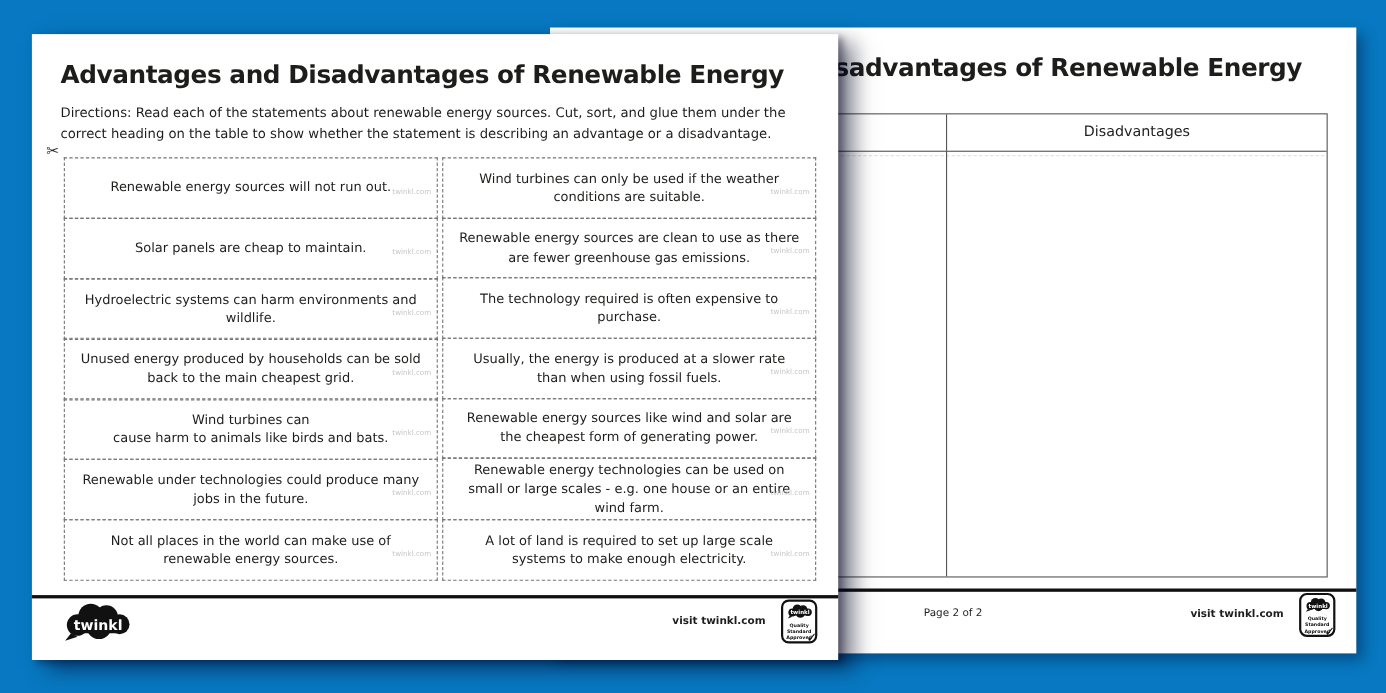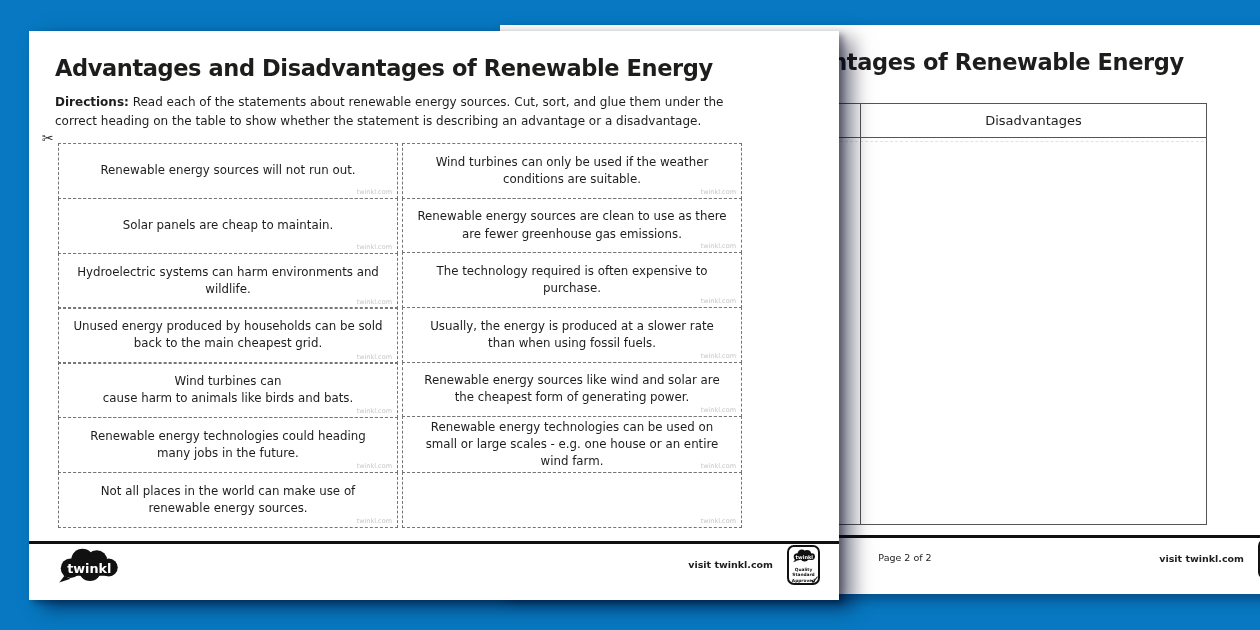--- a/index.html
+++ b/index.html
@@ -3,57 +3,57 @@
 <meta charset="utf-8">
 <style>
   html,body { margin:0; padding:0; }
   body {
     width:1260px; height:630px; position:relative; overflow:hidden;
     background:#0778c1;
     font-family:"DejaVu Sans", sans-serif;
     color:#1d1d1b;
   }
   .page {
-    position:absolute; width:810px; height:569px; background:#ffffff;
+    position:absolute; width:733px; height:569px; background:#ffffff;
   }
   #page2 {
     left:500px; top:25px;
     box-shadow:6px 6px 12px rgba(0,0,30,0.35);
   }
   #page1 {
     left:29px; top:31px;
     box-shadow:14px 8px 18px rgba(0,0,30,0.5), 4px 3px 6px rgba(0,0,30,0.35);
   }
   .title {
     position:absolute; left:26px; top:24px; width:690px;
     font-size:22.5px; font-weight:bold; letter-spacing:-0.4px; white-space:nowrap;
   }
   .directions {
     position:absolute; left:26px; top:62px; width:692px;
     font-size:12px; line-height:1.6;
   }
-  .directions b { font-weight:bold;margin-top:10px; }
+  .directions b { font-weight:normal;margin-top:10px; }
   .scissors {
     position:absolute; left:13px; top:99px; font-size:14px; color:#2b2b2b;
   }
   .grid-col {
     position:absolute; top:112px; width:340px; display:flex; flex-direction:column; height:385px;
   }
   .grid-col.left { left:29px; }
   .grid-col.right { left:373px; }
   .cell {
     flex:1 1 0; box-sizing:border-box;
     border:1.2px dashed #757575; margin-top:-1.2px;
     display:flex; align-items:center; justify-content:center;
     text-align:center; padding:2px 14px; position:relative;
   }
   .cell:first-child { margin-top:0; }
   .cell-text { font-size:11.8px; line-height:1.45; white-space:pre-line; }
   .wm {
-    position:absolute; right:5px; bottom:2px; font-size:6.5px; color:#c6c6c6;padding-left:39px;
+    position:absolute; right:5px; bottom:20px; font-size:6.5px; color:#c6c6c6;padding-left:39px;
   }
   .footer-rule {
     position:absolute; left:0; right:0; top:510px; height:3px; background:#101010;
   }
   .logo { position:absolute; left:25px; top:516px; }
   .page-label {
     position:absolute; left:0; width:100%; top:527px; text-align:center; font-size:9.5px;
   }
   .visit-label {
     position:absolute; right:66px; top:528px; font-size:9.5px; font-weight:bold;
@@ -147,21 +147,21 @@
     <div class="cell">
       <span class="cell-text">Unused energy produced by households can be sold back to the main cheapest grid.</span>
       <span class="wm">twinkl.com</span>
     </div>
     <div class="cell">
       <span class="cell-text">Wind turbines can
 cause harm to animals like birds and bats.</span>
       <span class="wm">twinkl.com</span>
     </div>
     <div class="cell">
-      <span class="cell-text">Renewable energy technologies could heading many jobs in the future.</span>
+      <span class="cell-text">Renewable under technologies could produce many jobs in the future.</span>
       <span class="wm">twinkl.com</span>
     </div>
     <div class="cell">
       <span class="cell-text">Not all places in the world can make use of renewable energy sources.</span>
       <span class="wm">twinkl.com</span>
     </div>
   </div>
 
   <div class="grid-col right">
     <div class="cell">
@@ -182,20 +182,21 @@
     </div>
     <div class="cell">
       <span class="cell-text">Renewable energy sources like wind and solar are the cheapest form of generating power.</span>
       <span class="wm">twinkl.com</span>
     </div>
     <div class="cell">
       <span class="cell-text">Renewable energy technologies can be used on small or large scales - e.g. one house or an entire wind farm.</span>
       <span class="wm">twinkl.com</span>
     </div>
     <div class="cell">
+      <span class="cell-text">A lot of land is required to set up large scale systems to make enough electricity.</span>
       <span class="wm">twinkl.com</span>
     </div>
   </div>
 
   <div class="footer-rule"></div>
 
   <svg class="logo" width="66" height="38" viewBox="0 0 88 50">
     <g fill="#111">
       <circle cx="22" cy="28" r="13"></circle>
         <circle cx="38" cy="17" r="15"></circle>

